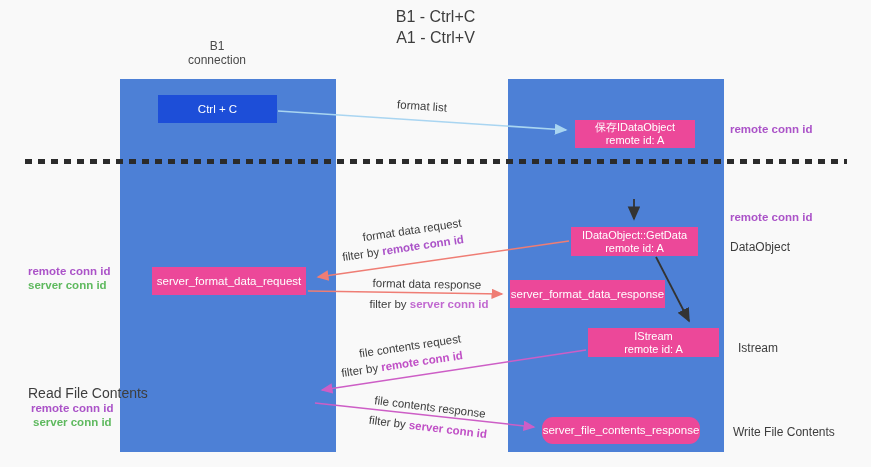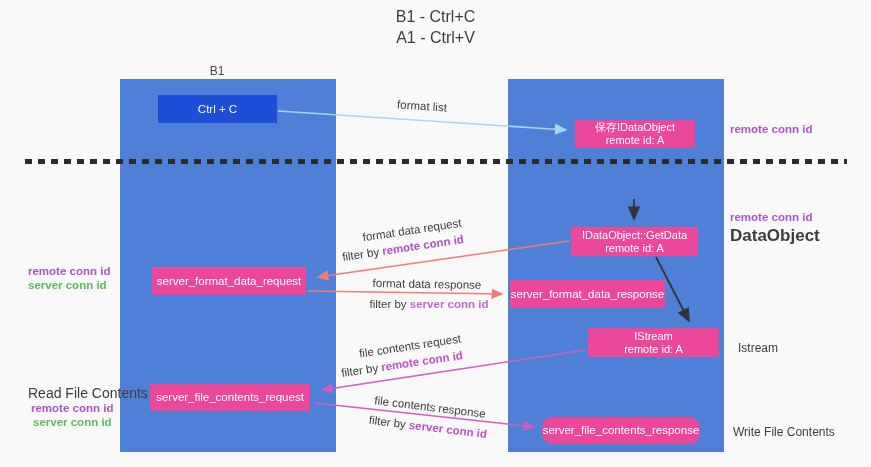--- a/index.html
+++ b/index.html
@@ -15,21 +15,21 @@
   .title {
     position: absolute;
     left: 0; top: 6px; width: 871px;
     text-align: center;
     font-size: 16px;
     line-height: 21px;
     color: #3d3d3d;
   }
   .lane-header {
     position: absolute;
-    top: 64px;
+    top: 39px;
     width: 160px;
     text-align: center;
     font-size: 12px;
     line-height: 14px;
     color: #4a4a4a;
   }
   .lane {
     position: absolute;
     top: 79px;
     height: 373px;
@@ -152,23 +152,20 @@
 
   <div class="node orange" style="left:510px; top:280px; width:155px; height:28px;">
     <div>server_format_data_response</div>
   </div>
 
   <div class="node orange" style="left:588px; top:328px; width:131px; height:29px; font-size:11px;">
     <div>IStream</div>
     <div>remote id: A</div>
   </div>
 
-  <div class="node orange" style="left:150px; top:384px; width:160px; height:27px;">
-    <div>server_file_contents_request</div>
-  </div>
 
   <div class="node orange" style="left:542px; top:417px; width:158px; height:27px;border-radius:11px;">
     <div>server_file_contents_response</div>
   </div>
 
   <div class="edge-label rot-pos-sm" style="left:422px; top:106px;">format list</div>
 
   <div class="edge-label rot-neg" style="left:412px; top:230px;">format data request</div>
   <div class="edge-label rot-neg" style="left:403px; top:248px;">
     <span>filter by</span>
@@ -188,21 +185,21 @@
   </div>
 
   <div class="edge-label rot-pos" style="left:430px; top:407px;">file contents response</div>
   <div class="edge-label rot-pos" style="left:428px; top:427px;">
     <span>filter by</span>
     <span class="magenta">server conn id</span>
   </div>
 
   <div class="ann purple" style="left:730px; top:123px;">remote conn id</div>
   <div class="ann purple" style="left:730px; top:211px;">remote conn id</div>
-  <div class="ann" style="left:730px; top:226px; font-size:17px;font-weight:bold;">DataObject</div>
+  <div class="ann" style="left:730px; top:240px; font-size:12px;">DataObject</div>
   <div class="ann" style="left:738px; top:341px; font-size:12px;">Istream</div>
   <div class="ann" style="left:733px; top:425px; font-size:12px;">Write File Contents</div>
 
   <div class="ann purple" style="left:28px; top:265px;">remote conn id</div>
   <div class="ann green-txt" style="left:28px; top:279px;">server conn id</div>
   <div class="ann" style="left:28px; top:385px; font-size:14px;">Read File Contents</div>
   <div class="ann purple" style="left:31px; top:402px;">remote conn id</div>
   <div class="ann green-txt" style="left:33px; top:416px;">server conn id</div>
 
 </div>

